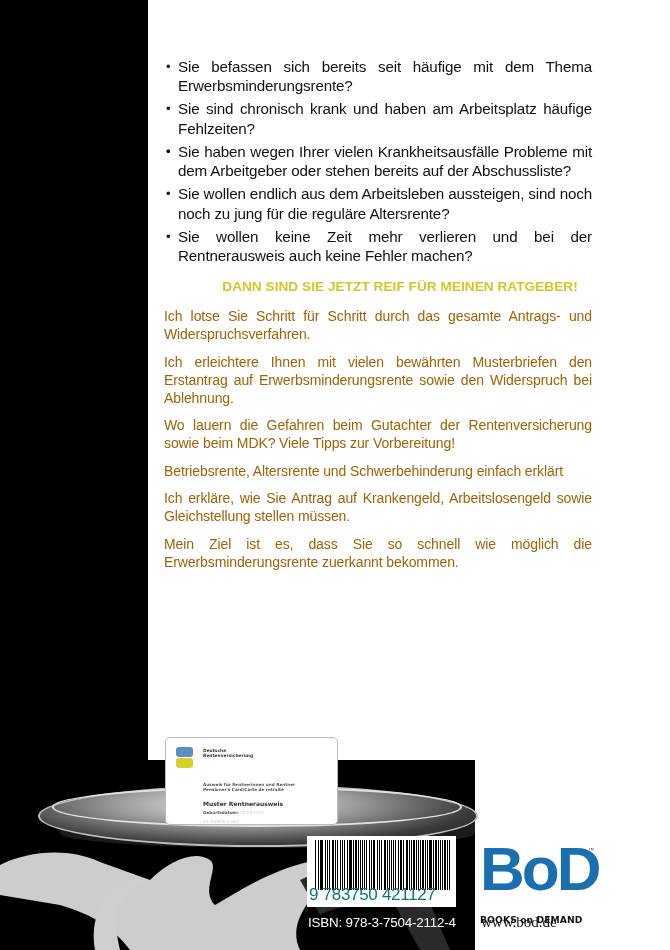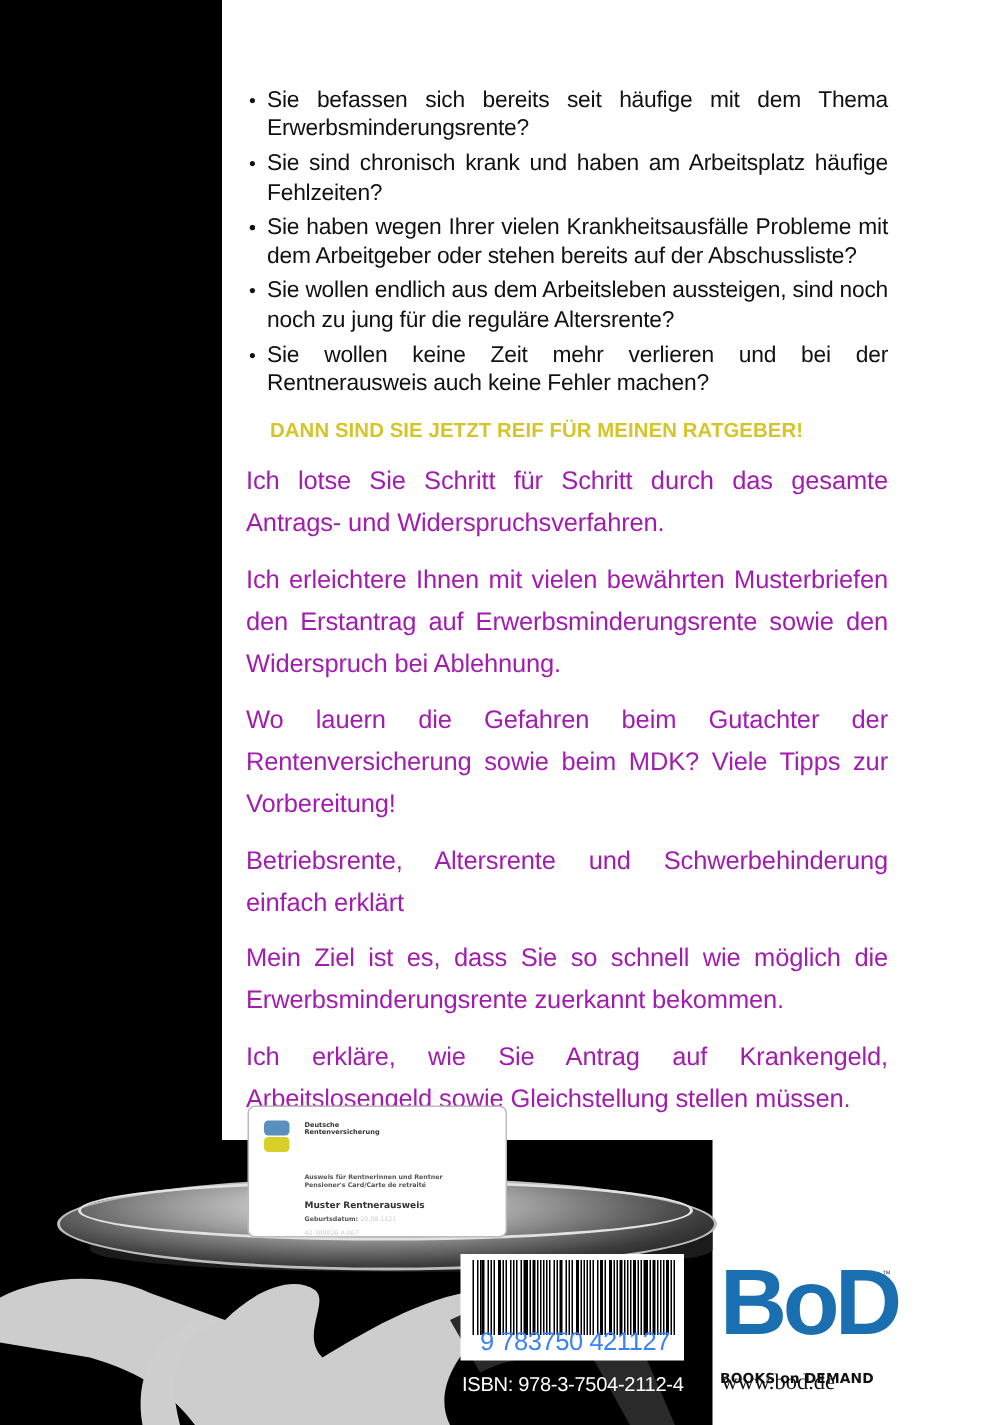--- a/index.html
+++ b/index.html
@@ -4,24 +4,24 @@
 <style>
   html, body { margin: 0; padding: 0; }
   body { width: 670px; height: 950px; position: relative; overflow: hidden; background: #ffffff; font-family: "Liberation Sans", sans-serif; }
   .black-strip { position: absolute; left: 0; top: 0; width: 148px; height: 950px; background: #000; }
   .content { position: absolute; left: 148px; top: 0; width: 522px; height: 950px; background: #fff; }
 
   .bullets { position: absolute; left: 18px; top: 57px; width: 426px; margin: 0; padding: 0; list-style: none; }
   .bullets li { position: relative; padding-left: 12px; font-size: 15.2px; line-height: 19.1px; color: #111; text-align: justify; margin-bottom: 4.3px; letter-spacing: -0.15px; }
   .bullets li .dot { position: absolute; left: 0; top: 0; font-size: 13px; }
 
-  .headline { position: absolute; left: 32px; top: 279px; width: 440px; font-size: 13.6px; font-weight: bold; color: #d4c62a; letter-spacing: 0.05px; white-space: nowrap; }
+  .headline { position: absolute; left: 32px; top: 279px; width: 440px; font-size: 13.6px; font-weight: bold; color: #d4c62a; letter-spacing: 0.05px; white-space: nowrap; text-align: center; }
 
   .paras { position: absolute; left: 16px; top: 307px; width: 428px; }
-  .paras p { margin: 0 0 9.6px 0; font-size: 17px; line-height: 28px; color: #a21caf; text-align: justify; letter-spacing: -0.1px; }
+  .paras p { margin: 0 0 9.6px 0; font-size: 14px; line-height: 18px; color: #a16207; text-align: justify; letter-spacing: -0.1px; }
 
   
   .photo { position: absolute; left: 0; top: 0; width: 670px; height: 950px; pointer-events: none; }
   .photo-dark { position: absolute; left: 0; top: 760px; width: 475px; height: 190px; background: #000; }
   .glove { position: absolute; }
   .tray { position: absolute; left: 38px; top: 785px; width: 440px; height: 62px; border-radius: 50%;
           background: radial-gradient(ellipse at 45% 30%, #ececec 0%, #9c9c9c 35%, #3a3a3a 70%, #111 100%);
           border: 2px solid #bdbdbd; box-sizing: border-box; }
   .tray-rim { position: absolute; left: 52px; top: 787px; width: 410px; height: 40px; border-radius: 50%;
           border: 2px solid #e2e2e2; box-sizing: border-box; }
@@ -33,21 +33,21 @@
   .card .org { position: absolute; left: 37px; top: 10px; font-size: 4.4px; line-height: 5px; font-weight: bold; color: #333; width: 70px; }
   .card .kind { position: absolute; left: 37px; top: 44px; font-size: 4.2px; line-height: 5px; font-weight: bold; color: #555; width: 120px; }
   .card .holder { position: absolute; left: 37px; top: 62px; font-size: 6px; font-weight: bold; color: #333; white-space: nowrap; }
   .card .dob { position: absolute; left: 37px; top: 72px; font-size: 4.2px; font-weight: bold; color: #555; white-space: nowrap; }
   .card .dob span { color: #ccc; font-weight: normal; }
   .card .num { position: absolute; left: 37px; top: 81px; font-size: 4.2px; color: #ccc; white-space: nowrap; }
 
   .barcode-box { position: absolute; left: 307px; top: 836px; width: 149px; height: 71px; background: #fff; }
   .bars { position: absolute; left: 8px; top: 4px; width: 136px; height: 50px; display: flex; align-items: stretch; }
   .bars i { display: block; height: 100%; background: #000; }
-  .barcode-digits { position: absolute; left: 13px; top: 50px; width: 146px; font-size: 17px; line-height: 18px; color: #3b82f6; white-space: pre; font-family: "Liberation Sans", sans-serif; letter-spacing: -0.3px; }
+  .barcode-digits { position: absolute; left: 2px; top: 50px; width: 146px; font-size: 17px; line-height: 18px; color: #0f766e; white-space: pre; font-family: "Liberation Sans", sans-serif; letter-spacing: -0.3px; }
   .isbn { position: absolute; left: 308px; top: 915px; font-size: 13.4px; color: #fff; white-space: nowrap; letter-spacing: -0.2px; font-family: "Liberation Sans", sans-serif; }
 
   .bod { position: absolute; left: 480px; top: 843px; width: 120px; }
   .bod .word { font-family: "Liberation Sans", sans-serif; font-weight: bold; color: #1a6fb0; font-size: 62px; line-height: 52px; letter-spacing: -3px; display: block; }
   .bod .tm { position: absolute; left: 108px; top: 4px; font-size: 6px; color: #555; }
   .bod .tag { font-family: "DejaVu Sans", sans-serif; font-weight: bold; font-size: 9.2px; color: #111; letter-spacing: 0.1px; display: block; white-space: nowrap; margin-top: 19px; }
   .bod-url { position: absolute; left: 481px; top: 914px; font-family: "Liberation Serif", serif; font-size: 15px; color: #111; white-space: nowrap; }
 </style>
 </head>
 <body>
@@ -64,22 +64,22 @@
     <li><span class="dot">•</span><span>Sie wollen keine Zeit mehr verlieren und bei der Rentnerausweis auch keine Fehler machen?</span></li>
   </ul>
 
   <div class="headline">DANN SIND SIE JETZT REIF FÜR MEINEN RATGEBER!</div>
 
   <div class="paras">
     <p>Ich lotse Sie Schritt für Schritt durch das gesamte Antrags- und Widerspruchsverfahren.</p>
     <p>Ich erleichtere Ihnen mit vielen bewährten Musterbriefen den Erstantrag auf Erwerbsminderungsrente sowie den Widerspruch bei Ablehnung.</p>
     <p>Wo lauern die Gefahren beim Gutachter der Rentenversicherung sowie beim MDK? Viele Tipps zur Vorbereitung!</p>
     <p>Betriebsrente, Altersrente und Schwerbehinderung einfach erklärt</p>
+    <p>Ich erkläre, wie Sie Antrag auf Krankengeld, Arbeitslosengeld sowie Gleichstellung stellen müssen.</p>
     <p>Mein Ziel ist es, dass Sie so schnell wie möglich die Erwerbsminderungsrente zuerkannt bekommen.</p>
-    <p>Ich erkläre, wie Sie Antrag auf Krankengeld, Arbeitslosengeld sowie Gleichstellung stellen müssen.</p>
   </div>
 </div>
 
 <div class="photo">
   <div class="photo-dark"></div>
   <svg class="glove" style="left:0;top:820px" width="470" height="130" viewBox="0 0 470 130">
     <path d="M0 45 C30 30, 70 28, 100 42 L150 60 C170 40, 195 30, 210 40 C220 48, 200 70, 215 85 C240 70, 280 45, 320 40 L330 60 C300 85, 290 110, 300 130 L130 130 C115 110, 95 95, 60 85 L0 75 Z" fill="#dedede" opacity="0.92"></path>
     <path d="M150 60 C120 70, 110 90, 120 130 L95 130 C90 100, 100 75, 130 60 Z" fill="#cfcfcf"></path>
     <path d="M300 60 C330 45, 360 40, 390 45 L420 60 L450 130 L420 130 L395 85 C370 80, 340 85, 320 95 Z" fill="#2a2a2a"></path>
   </svg>

